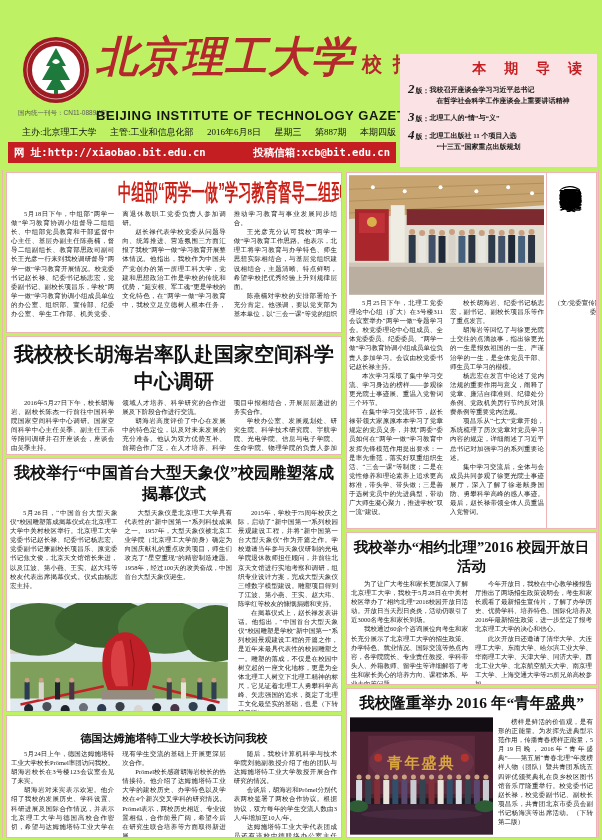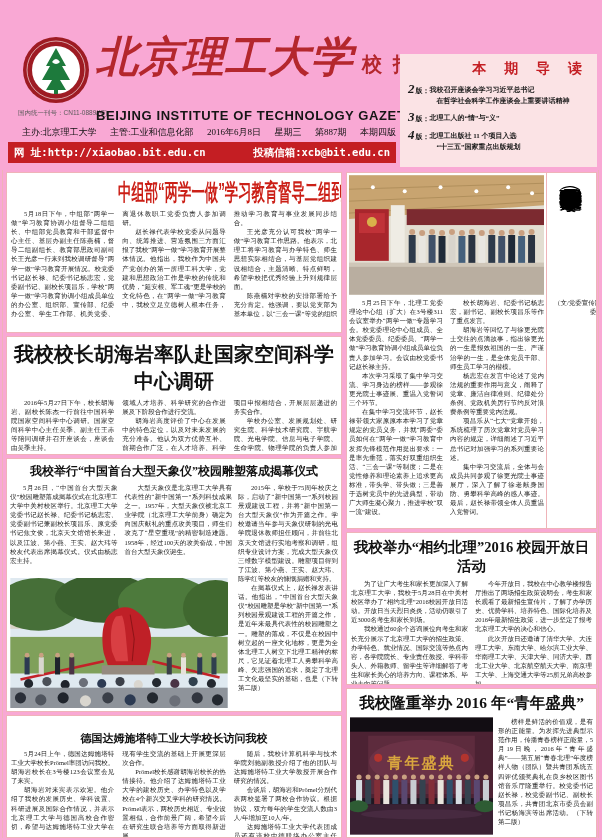--- a/index.html
+++ b/index.html
@@ -1,16 +1,16 @@
 <!DOCTYPE html>
 <html><head>
 <meta charset="utf-8">
 <style>
   html,body{margin:0;padding:0;background:#ffffff;}
-  #page{position:relative;width:602px;height:840px;background:#f9a8d4;overflow:hidden;
+  #page{position:relative;width:602px;height:840px;background:#bef264;overflow:hidden;
         font-family:"Liberation Serif",serif;color:#1b1b1b;}
   
   .logo{position:absolute;left:22px;top:36px;width:68px;height:68px;}
   .issn{position:absolute;left:18px;top:109px;width:150px;font-size:6.5px;color:#5a5a5a;
         font-family:"Liberation Sans",sans-serif;}
   .title-row{position:absolute;left:96px;top:30px;display:flex;align-items:flex-end;}
   .title-cn{font-size:42px;line-height:1.3;font-weight:bold;font-style:italic;color:#b4272d;
             letter-spacing:1px;white-space:nowrap;}
   .title-suffix{font-size:20px;font-weight:bold;color:#b4272d;margin-left:8px;margin-bottom:7px;
             letter-spacing:3px;white-space:nowrap;}
@@ -141,21 +141,21 @@
     <div class="body-cols cols3" style="height:90px;padding:0 4px;">
         <p class="para">2016年5月27日下午，校长胡海岩、副校长陈杰一行前往中国科学院国家空间科学中心调研。国家空间科学中心主任吴季、副主任王赤等陪同调研并召开座谈会，座谈会由吴季主持。</p>
         <p class="para">吴季和胡海岩分别介绍了中心及学校基本情况，双方就空间科学领域人才培养、科学研究的合作进展及下阶段合作进行交流。</p>
         <p class="para">胡海岩高度评价了中心在发展中的特色定位，以及对未来发展的充分准备。他认为双方优势互补、前期合作广泛，在人才培养、科学研究领域具有开展深度合作的基础，希望进一步明确合作定位、合作领域与方式，将人才培养与科研项目申报相结合，开展层层递进的务实合作。</p>
         <p class="para">学校办公室、发展规划处、研究生院、科学技术研究院、宇航学院、光电学院、信息与电子学院、生命学院、物理学院的负责人参加调研。</p>
         <p class="sig">（学校办公室　杨林）</p>
       </div>
   </div>
 
   <div class="box" style="left:6px;top:458px;width:336px;height:254px;">
-    <div class="headline h-serif" style="font-size:12px;margin:4px 0 3px;">我校举行“中国首台大型天象仪”校园雕塑落成揭幕仪式</div>
+    <div class="headline h-serif" style="font-size:16px;margin:4px 0 3px;">我校举行“中国首台大型天象仪”校园雕塑落成揭幕仪式</div>
     <div class="a3-flex">
       <div class="a3-left">
         <div class="body-cols cols2" style="height:92px;">
             <p class="para">5月26日，“中国首台大型天象仪”校园雕塑落成揭幕仪式在北京理工大学中关村校区举行。北京理工大学党委书记赵长禄、纪委书记杨志宏、党委副书记兼副校长项昌乐、原党委书记焦文俊，北京天文馆馆长朱进，以及江波、第小燕、王实、赵大玮等校友代表出席揭幕仪式。仪式由杨志宏主持。</p>
             <p class="para">大型天象仪是北京理工大学具有代表性的“新中国第一”系列科技成果之一。1957年，大型天象仪被北京工业学院（北京理工大学前身）确定为向国庆献礼的重点攻关项目，师生们攻克了“星空重现”的精密制造难题。1958年，经过100天的攻关奋战，中国首台大型天象仪诞生。</p>
           </div>
         <svg class="photo" width="218" height="130" viewBox="0 0 214 128" style="margin-top:3px;">
           <rect width="214" height="128" fill="#dfe9f0"></rect>
           <rect x="0" y="24" width="40" height="26" fill="#d9d3c6"></rect>
           <rect x="4" y="28" width="6" height="5" fill="#9aa0a8"></rect>

